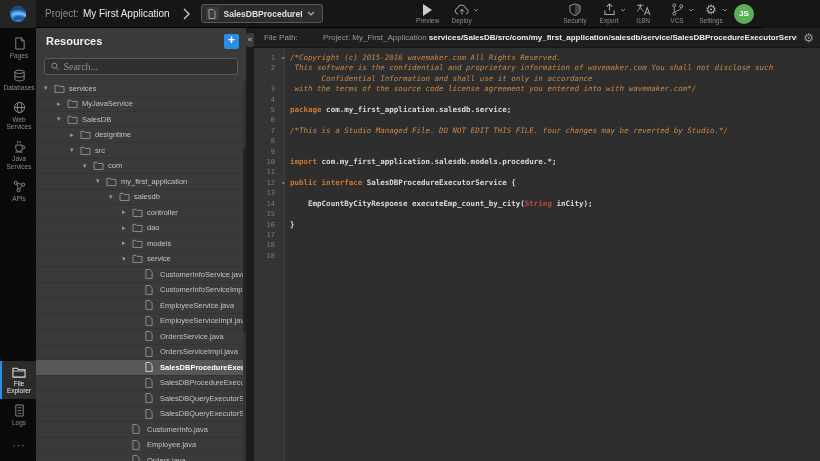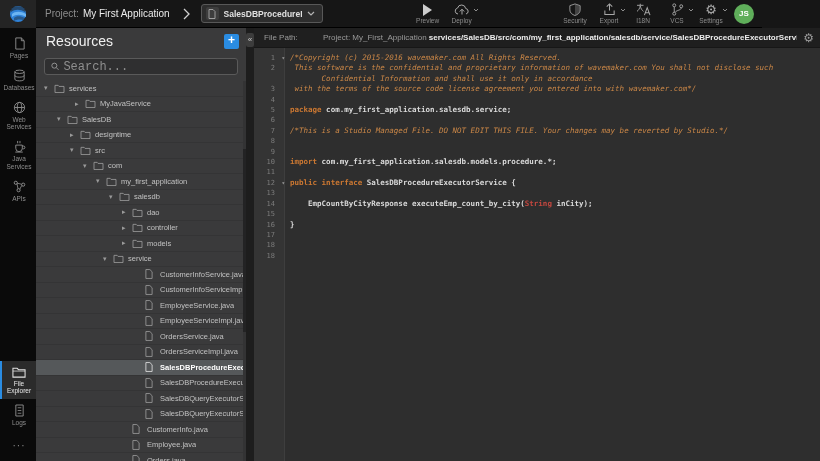--- a/index.html
+++ b/index.html
@@ -27,24 +27,24 @@
   .rail { position:absolute; left:0; top:28px; bottom:0; width:36px; background:#0a0a0a; display:flex; flex-direction:column; padding:4px 0 6px; }
   .rail-item { display:flex; flex-direction:column; align-items:center; justify-content:center; padding:5px 1px 4px; color:#8d8d8d; cursor:pointer; border-left:2px solid transparent; }
   .rail-item .rlabel { font-size:6.5px; line-height:1.2; text-align:center; margin-top:2px; }
   .rail-item.active { background:#2b2b2b; border-left:2px solid #2a8ce2; color:#e8e8e8; }
   .rail-bottom { margin-top:auto; }
   .rail-more { font-size:10px; letter-spacing:1px; color:#8d8d8d; padding:4px 0 0; }
 
   
   .panel { position:absolute; left:36px; top:28px; bottom:0; width:210px; background:#3a3a3b; overflow:hidden; }
   .panel-header { height:26px; display:flex; align-items:center; padding:0 7px 0 10px; }
-  .panel-title { color:#f0f0f0; font-size:14px; font-weight:normal; flex:1; }
+  .panel-title { color:#f0f0f0; font-size:11px; font-weight:bold; flex:1; }
   .add-btn { width:15px; height:15px; background:#2a8ce2; border-radius:2px; color:#fff; font-size:12px; line-height:13px; text-align:center; cursor:pointer; font-weight:bold; }
   .search-wrap { margin:4px 8px 6px; height:17px; background:#2f2f30; border:1px solid #5a5a5a; border-radius:3px; display:flex; align-items:center; padding:0 6px; gap:4px; }
-  .search-wrap input { background:transparent; border:none; outline:none; color:#cfcfcf; font-size:12px; width:100%; font-family:Liberation Mono, monospace; }
+  .search-wrap input { background:transparent; border:none; outline:none; color:#cfcfcf; font-size:10px; width:100%; font-family:Liberation Serif, serif; }
   .search-wrap input::placeholder { color:#8f8f8f; }
   .tree { position:absolute; left:0; right:3px; top:53px; bottom:0; overflow:hidden; }
   .tree-row { height:15.5px; display:flex; align-items:center; border-bottom:1px solid #343435; cursor:pointer; overflow:hidden; }
   .tree-row .caret-slot { width:10px; flex-shrink:0; color:#9a9a9a; font-size:7px; text-align:left; }
   .tree-row .t-icon { width:13px; flex-shrink:0; display:flex; align-items:center; }
   .tree-row .t-label { color:#c2c2c2; font-size:7.5px; white-space:nowrap; overflow:hidden; padding-left:2px; }
   .tree-row.selected { background:#55585a; }
   .tree-row.selected .t-label { color:#ffffff; font-weight:bold; }
   .panel-scrollbar { position:absolute; right:0; top:53px; bottom:0; width:3px; background:#333334; }
   .panel-scroll-thumb { position:absolute; right:0; top:18%; width:3px; height:48%; background:#232324; }
@@ -271,21 +271,21 @@
     <div class="tree">
         <div class="tree-row" style="padding-left: 8px;">
           <span class="caret-slot">▾</span>
           <span class="t-icon">
             <svg width="11" height="9" viewBox="0 0 12 10">
               <path d="M1 1.5 h3.5 l1 1.2 H11 v6.8 H1 z" fill="none" stroke="#9f9f9f" stroke-width="0.9"></path>
             </svg>
           </span>
           <span class="t-label">services</span>
         </div>
-        <div class="tree-row" style="padding-left: 39px;">
+        <div class="tree-row" style="padding-left: 21px;">
           <span class="caret-slot">▸</span>
           <span class="t-icon">
             <svg width="11" height="9" viewBox="0 0 12 10">
               <path d="M1 1.5 h3.5 l1 1.2 H11 v6.8 H1 z" fill="none" stroke="#9f9f9f" stroke-width="0.9"></path>
             </svg>
           </span>
           <span class="t-label">MyJavaService</span>
         </div>
         <div class="tree-row" style="padding-left: 21px;">
           <span class="caret-slot">▾</span>
@@ -341,41 +341,41 @@
           </span>
           <span class="t-label">salesdb</span>
         </div>
         <div class="tree-row" style="padding-left: 86px;">
           <span class="caret-slot">▸</span>
           <span class="t-icon">
             <svg width="11" height="9" viewBox="0 0 12 10">
               <path d="M1 1.5 h3.5 l1 1.2 H11 v6.8 H1 z" fill="none" stroke="#9f9f9f" stroke-width="0.9"></path>
             </svg>
           </span>
-          <span class="t-label">dao</span>
+          <span class="t-label">controller</span>
         </div>
         <div class="tree-row" style="padding-left: 86px;">
           <span class="caret-slot">▸</span>
           <span class="t-icon">
             <svg width="11" height="9" viewBox="0 0 12 10">
               <path d="M1 1.5 h3.5 l1 1.2 H11 v6.8 H1 z" fill="none" stroke="#9f9f9f" stroke-width="0.9"></path>
             </svg>
           </span>
-          <span class="t-label">controller</span>
+          <span class="t-label">dao</span>
         </div>
         <div class="tree-row" style="padding-left: 86px;">
           <span class="caret-slot">▸</span>
           <span class="t-icon">
             <svg width="11" height="9" viewBox="0 0 12 10">
               <path d="M1 1.5 h3.5 l1 1.2 H11 v6.8 H1 z" fill="none" stroke="#9f9f9f" stroke-width="0.9"></path>
             </svg>
           </span>
           <span class="t-label">models</span>
         </div>
-        <div class="tree-row" style="padding-left: 67px;">
+        <div class="tree-row" style="padding-left: 86px;">
           <span class="caret-slot">▾</span>
           <span class="t-icon">
             <svg width="11" height="9" viewBox="0 0 12 10">
               <path d="M1 1.5 h3.5 l1 1.2 H11 v6.8 H1 z" fill="none" stroke="#9f9f9f" stroke-width="0.9"></path>
             </svg>
           </span>
           <span class="t-label">service</span>
         </div>
         <div class="tree-row" style="padding-left: 99px;">
           <span class="caret-slot"></span>

